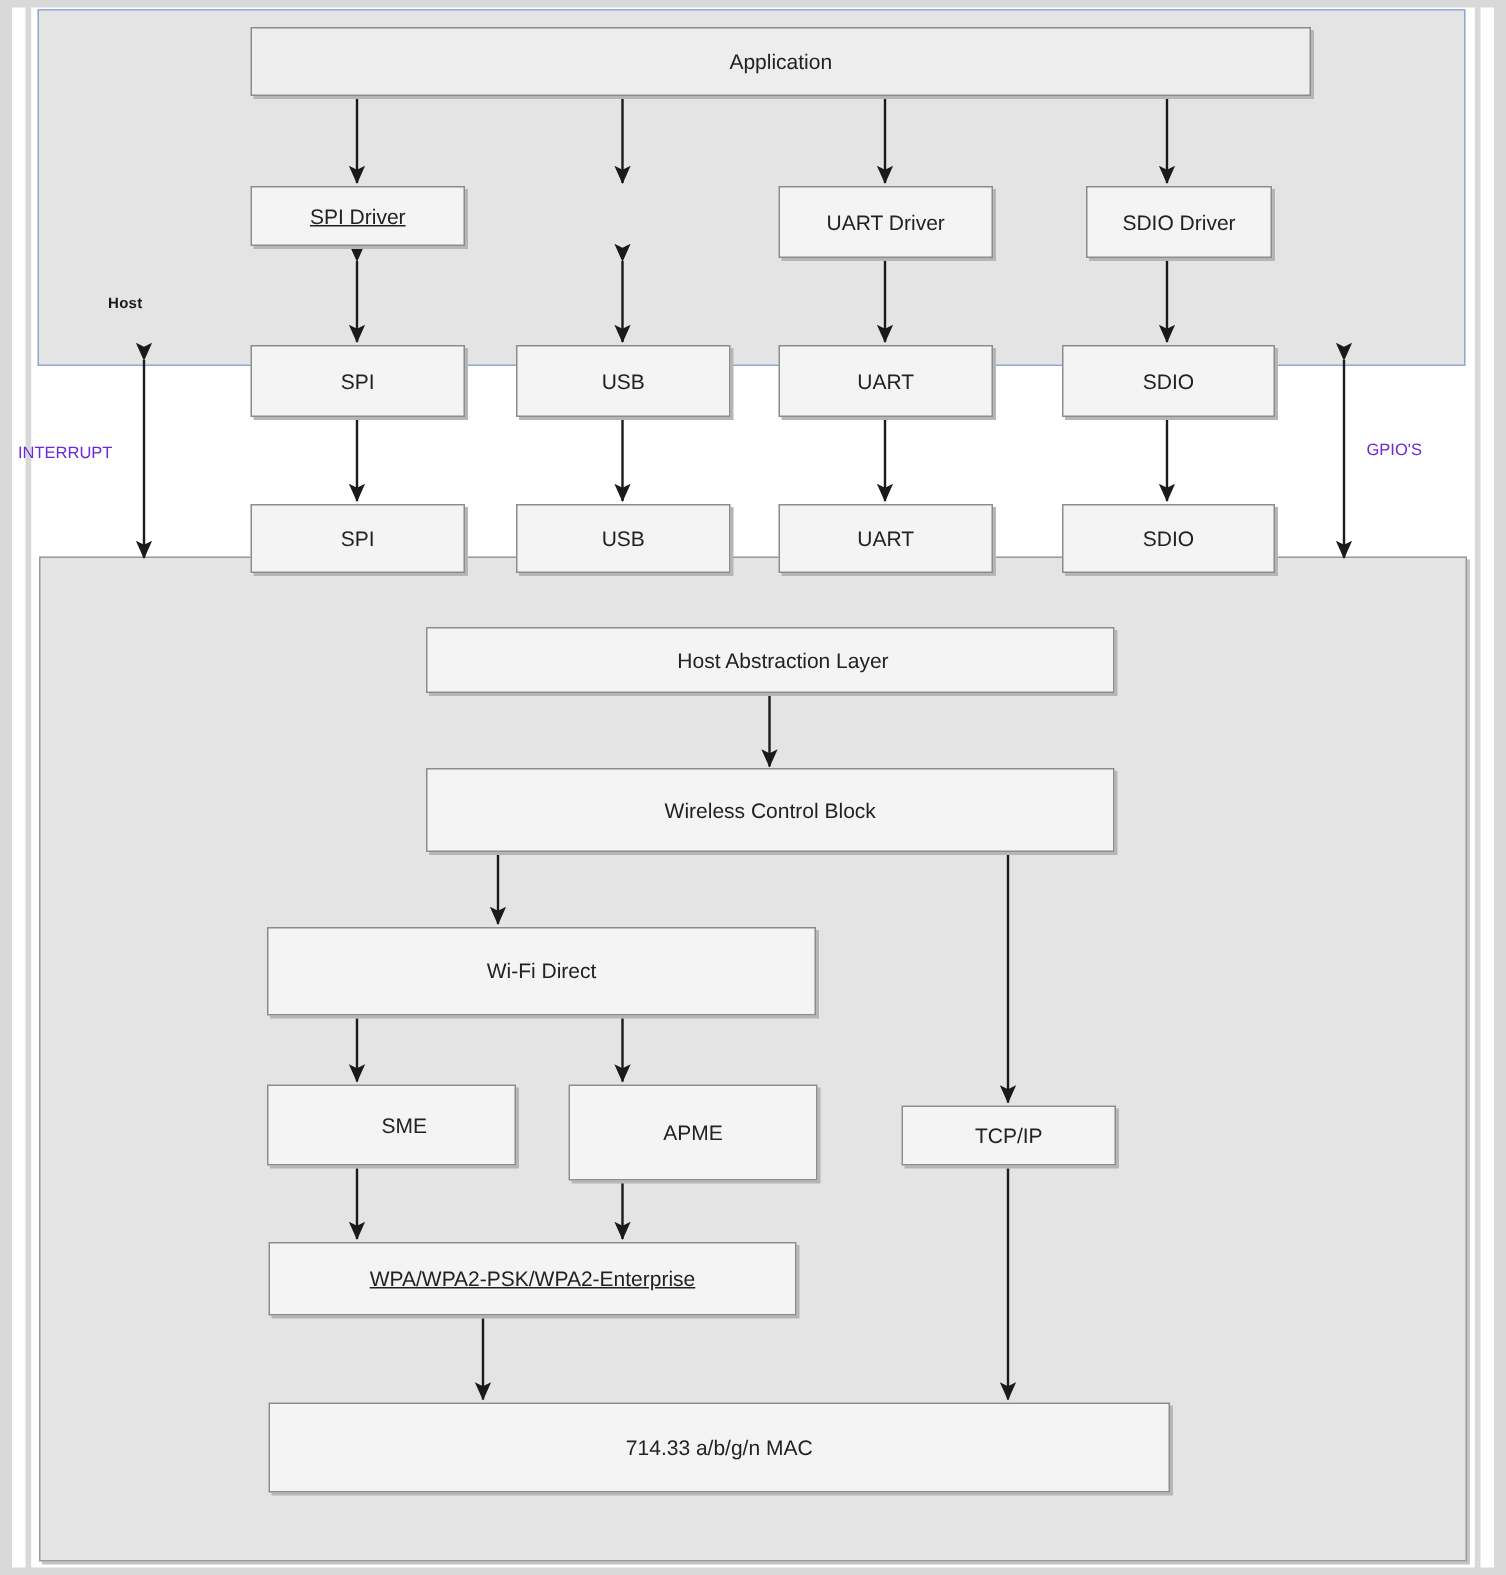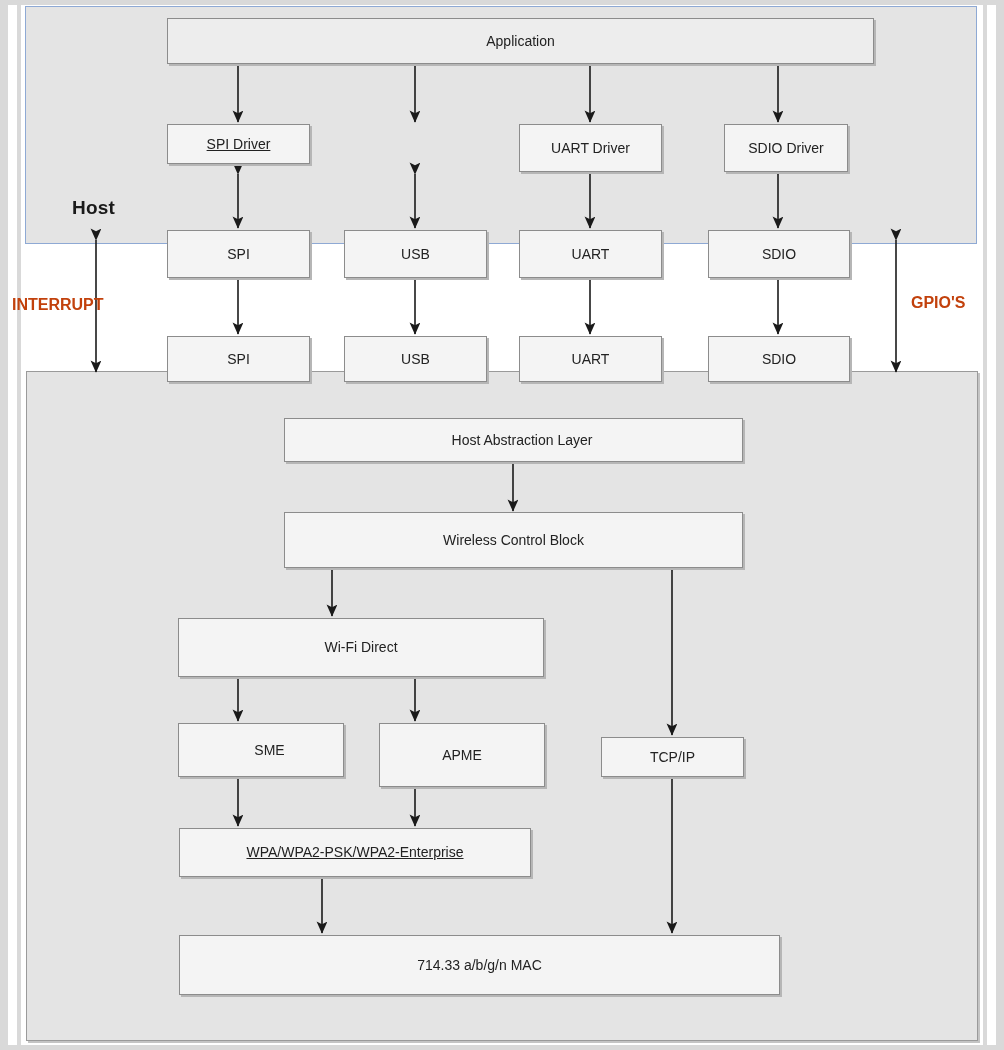--- a/index.html
+++ b/index.html
@@ -33,21 +33,21 @@
     width: 952px;
     height: 238px;
     background: #e4e4e4;
     border: 1px solid #8ea9d4;
     box-sizing: border-box;
   }
   .host-label {
     position: absolute;
     left: 72px;
     top: 197px;
-    font-size: 19px;
+    font-size: 10px;
     font-weight: bold;
     color: #1a1a1a;
     letter-spacing: 0.2px;
   }
 
   
   .device-panel {
     position: absolute;
     left: 26px;
     top: 371px;
@@ -83,23 +83,22 @@
     position: absolute;
     left: 0;
     top: 0;
     width: 1004px;
     height: 1050px;
     pointer-events: none;
   }
 
   .side-label {
     position: absolute;
-    font-size: 16px;
-    color: #c2410c;
-    font-weight: bold;
+    font-size: 11px;
+    color: #6d28d9;
   }
 </style>
 </head>
 <body>
 
 <div id="page">
 
   <div class="frame-band" style="left:0;top:0;width:8px;height:1050px;"></div>
   <div class="frame-inner-white" style="left:8px;top:0;width:9px;height:1050px;"></div>
   <div class="frame-band" style="left:17px;top:0;width:4px;height:1050px;"></div>

